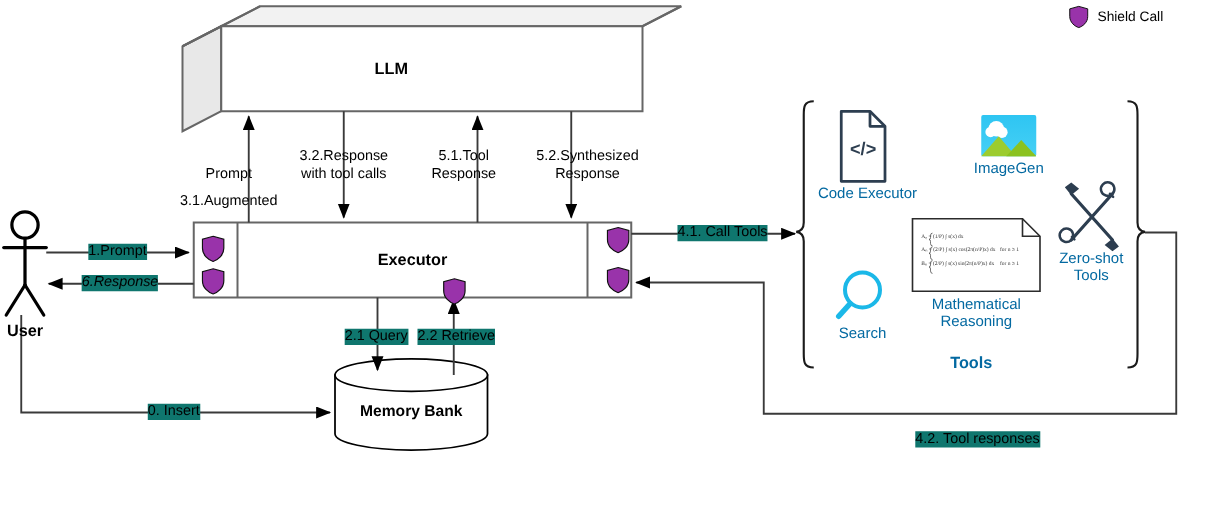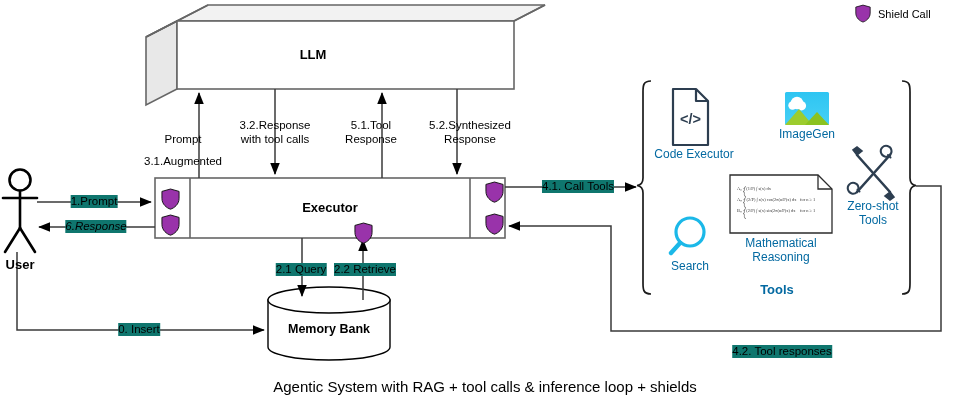--- a/index.html
+++ b/index.html
@@ -194,15 +194,14 @@
     <path d="M10,1 L19,3.5 L19,11 C19,17 14,21 10,22.2 C6,21 1,17 1,11 L1,3.5 Z" fill="#9933aa" stroke="#111" stroke-width="1"></path>
   </svg>
 
   <div style="position:absolute;left:855px;top:4px;display:flex;align-items:center;gap:7px;">
     <svg width="16" height="19" viewBox="0 0 20 23">
       <path d="M10,1 L19,3.5 L19,11 C19,17 14,21 10,22.2 C6,21 1,17 1,11 L1,3.5 Z" fill="#9933aa" stroke="#111" stroke-width="1"></path>
     </svg>
     <span style="font-size:11px;">Shield Call</span>
   </div>
 
-  <div class="cap" style="left:0;top:378px;">Agentic System with RAG + tool calls &amp; inference loop + shields</div>
 
 </div>
 
 </body></html>

